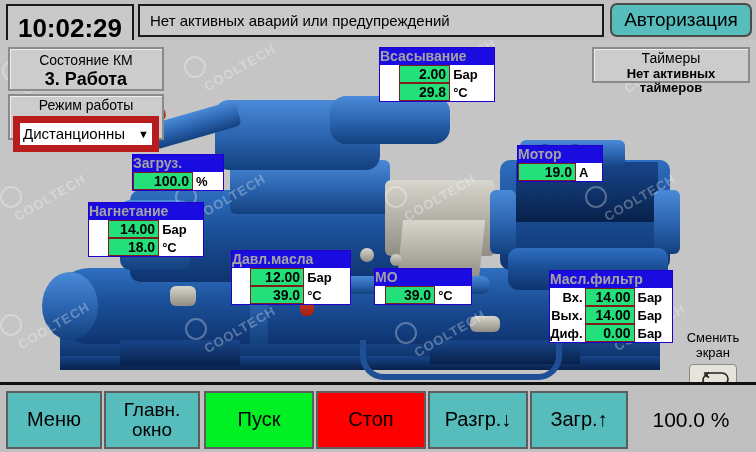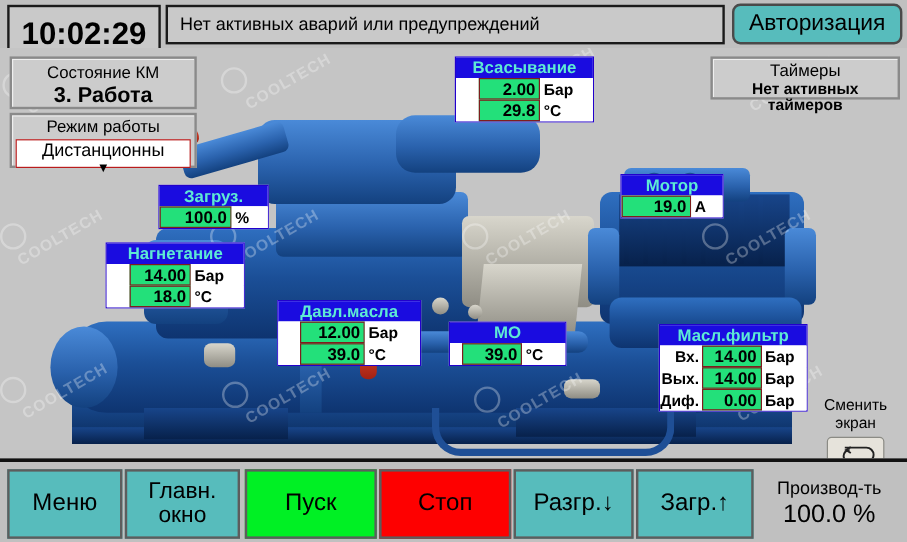--- a/index.html
+++ b/index.html
@@ -58,21 +58,21 @@
   .gbox{
     position:absolute;background:#cccccc;border:2px solid #8a8a8a;
     box-sizing:border-box;text-align:center;color:#000;
     box-shadow: inset 1px 1px 0 #efefef;
   }
   .gbox .ln{line-height:1.12;}
 
   
   .tag{position:absolute;border:1px solid #2200cc;background:#fff;box-sizing:border-box;}
   .tag .hd{
-    background:#1a0ce0;color:#5eead4;text-align:center;font-weight:bold;
+    background:#1a0ce0;color:#a3a3a3;text-align:left;font-weight:bold;
     font-size:14px;line-height:17px;letter-spacing:0px;
   }
   .tag .row{display:flex;align-items:stretch;height:18px;background:#fff;}
   .tag .lbl{
     display:flex;align-items:center;justify-content:flex-end;
     padding-right:2px;font-size:13px;color:#000;background:#fff;font-weight:bold;
   }
   .tag .val{
     display:flex;align-items:center;justify-content:flex-end;
     background:#23e07a;color:#000;font-size:14px;font-weight:bold;
@@ -205,22 +205,22 @@
     <div class="wmring" style="left:395px;top:282px;"></div>
     <div class="wmring" style="left:595px;top:276px;"></div>
 
     <div class="gbox" style="left:8px;top:7px;width:156px;height:44px;padding-top:4px;">
       <div class="ln" style="font-size:14px;">Состояние КМ</div>
       <div class="ln" style="font-size:18px;font-weight:bold;">3. Работа</div>
     </div>
 
     <div class="gbox" style="left:8px;top:54px;width:156px;height:46px;padding-top:2px;">
       <div class="ln" style="font-size:14px;">Режим работы</div>
-      <div style="margin:2px 3px 16px;height:22px;background:#fff;border:1px solid #b91c1c;
-                  display:flex;align-items:center;justify-content:space-between;padding:0 3px;cursor:pointer;flex-direction:column;">
+      <div style="margin:2px 3px 16px;height:22px;background:#fff;border:7px solid #b91c1c;
+                  display:flex;align-items:center;justify-content:space-between;padding:0 3px;cursor:pointer;">
         <span style="font-size:15px;">Дистанционны</span>
         <span style="font-size:11px;">▼</span>
       </div>
     </div>
 
     <div class="gbox" style="left:592px;top:7px;width:158px;height:36px;padding-top:2px;">
       <div class="ln" style="font-size:14px;">Таймеры</div>
       <div class="ln" style="font-size:13px;font-weight:bold;">Нет активных таймеров</div>
     </div>
 
@@ -325,18 +325,17 @@
 
   <div id="botbar">
     <div class="bb teal" style="left:6px;width:96px;">Меню</div>
     <div class="bb teal" style="left:104px;width:96px;white-space:pre-line;font-size:19px;">Главн.
 окно</div>
     <div class="bb green" style="left:204px;width:110px;">Пуск</div>
     <div class="bb rd" style="left:316px;width:110px;">Стоп</div>
     <div class="bb teal" style="left:428px;width:100px;">Разгр.↓</div>
     <div class="bb teal" style="left:530px;width:98px;">Загр.↑</div>
     <div id="cap">
-      <div class="c1">Производ-ть</div>
       <div class="c2">100.0  %</div>
     </div>
   </div>
 
 </div>
 
 </body></html>

